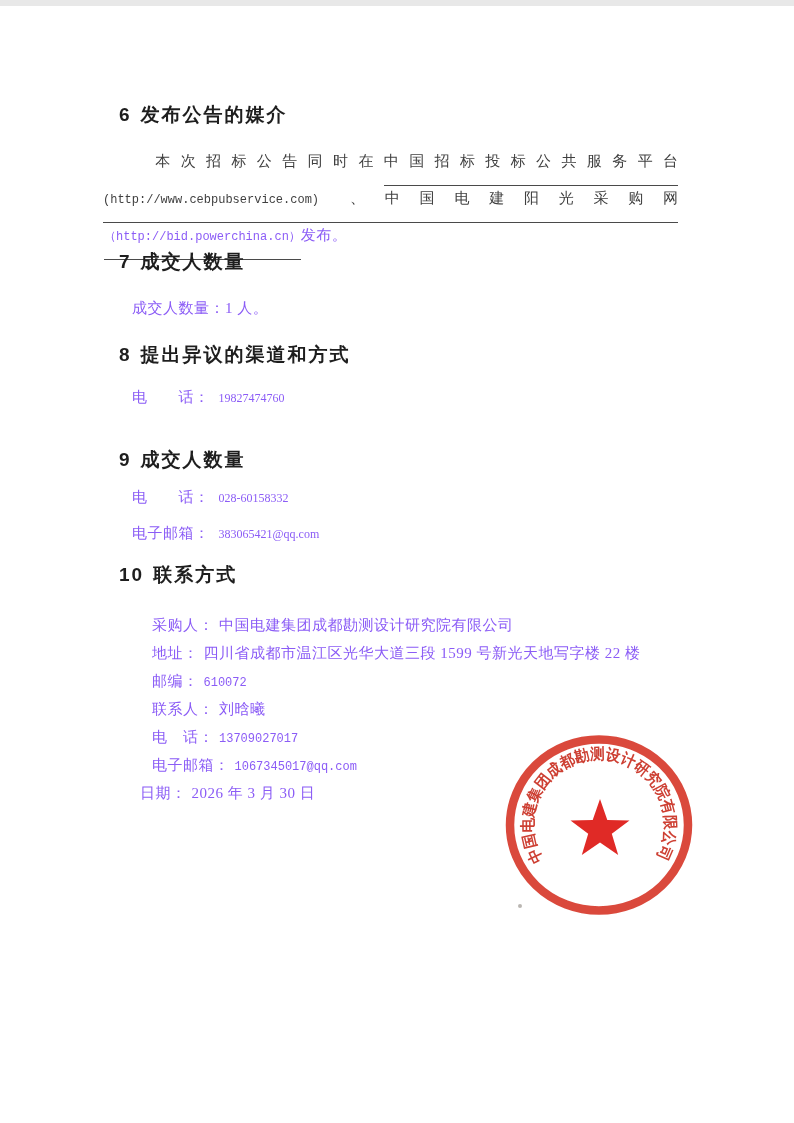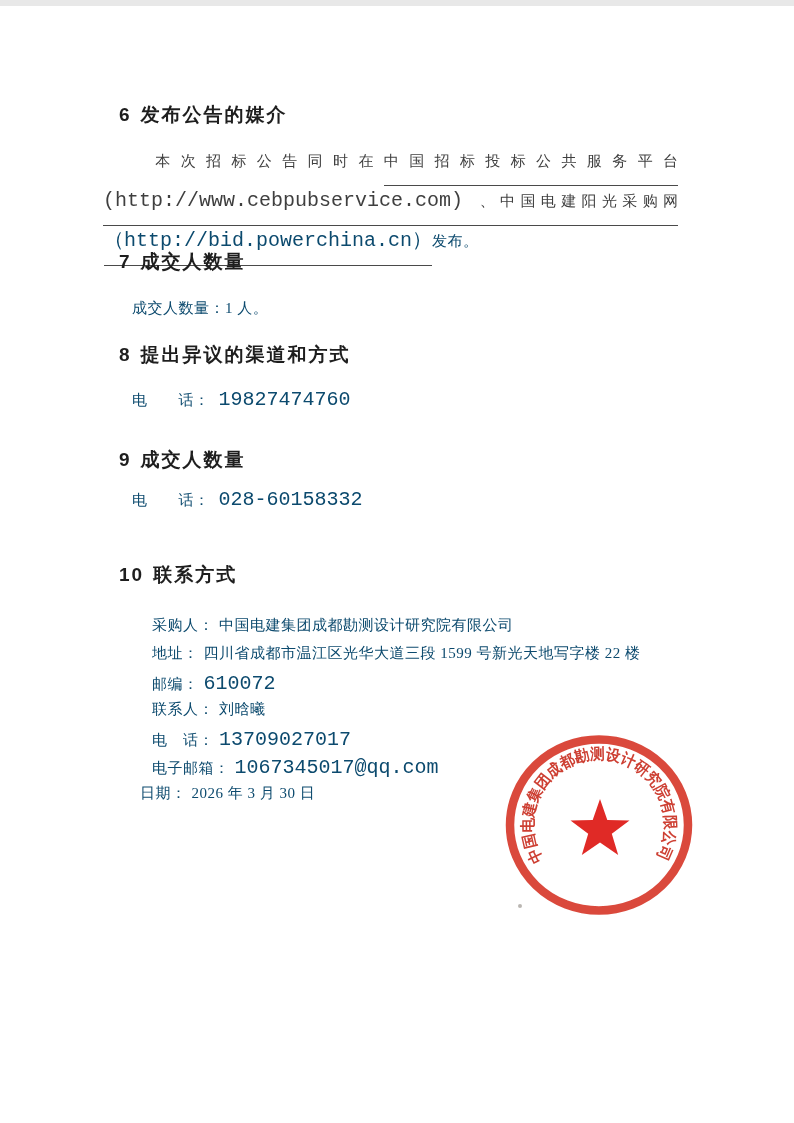--- a/index.html
+++ b/index.html
@@ -9,29 +9,29 @@
     font-family:"Liberation Serif","DejaVu Serif",serif;
     color:#3f3f3f;
   }
   .abs{position:absolute;white-space:nowrap;}
   .heading{
     position:absolute;left:119px;white-space:nowrap;
     font-size:19px;font-weight:bold;color:#1e1e1e;letter-spacing:2px;
     font-family:"Liberation Sans","DejaVu Sans",sans-serif;
   }
   .heading .ht{margin-left:9px;}
-  .bodyline{font-size:15px;letter-spacing:0.5px;color:#0c4a6e;}
+  .bodyline{font-size:15px;letter-spacing:0.5px;color:#8b5cf6;}
   .jline{
     position:absolute;font-size:15px;color:#3f3f3f;
     text-align:justify;text-align-last:justify;
   }
   .ul{border-bottom:1.3px solid #4a4a4a;padding-bottom:16px;}
-  .mono{font-family:"Liberation Mono","DejaVu Sans Mono",monospace;font-size:20px;letter-spacing:0;}
+  .mono{font-family:"Liberation Mono","DejaVu Sans Mono",monospace;font-size:12px;letter-spacing:0;}
   .indent{display:inline-block;width:33px;}
-  .val{margin-left:9px;}
+  .val{margin-left:9px;font-family:Liberation Serif, serif;}
   .val10{margin-left:5px;}
   #seal-svg{position:absolute;left:0;top:0;pointer-events:none;}
   .ink-dot{
     position:absolute;left:518px;top:898px;width:4px;height:4px;
     border-radius:50%;background:#a9a49f;opacity:.8;
   }
 </style>
 </head>
 <body>
 
@@ -63,20 +63,23 @@
   <div class="abs bodyline" style="top:382px;left:132px">
     <span>电　　话：</span><span class="val mono">19827474760</span>
   </div>
 
   <div class="heading" style="top:441px">
     <span>9</span><span class="ht">成交人数量</span>
   </div>
   <div class="abs bodyline" style="top:482px;left:132px">
     <span>电　　话：</span><span class="val mono">028-60158332</span>
   </div>
+  <div class="abs bodyline" style="top:518px;left:132px">
+    <span>电子邮箱：</span><span class="val mono">383065421@qq.com</span>
+  </div>
 
   <div class="heading" style="top:556px">
     <span>10</span><span class="ht">联系方式</span>
   </div>
   <div class="abs bodyline" style="top:610px;left:152px">
     <span>采购人：</span><span class="val10">中国电建集团成都勘测设计研究院有限公司</span>
   </div>
   <div class="abs bodyline" style="top:638px;left:152px">
     <span>地址：</span><span class="val10">四川省成都市温江区光华大道三段 1599 号新光天地写字楼 22 楼</span>
   </div>

